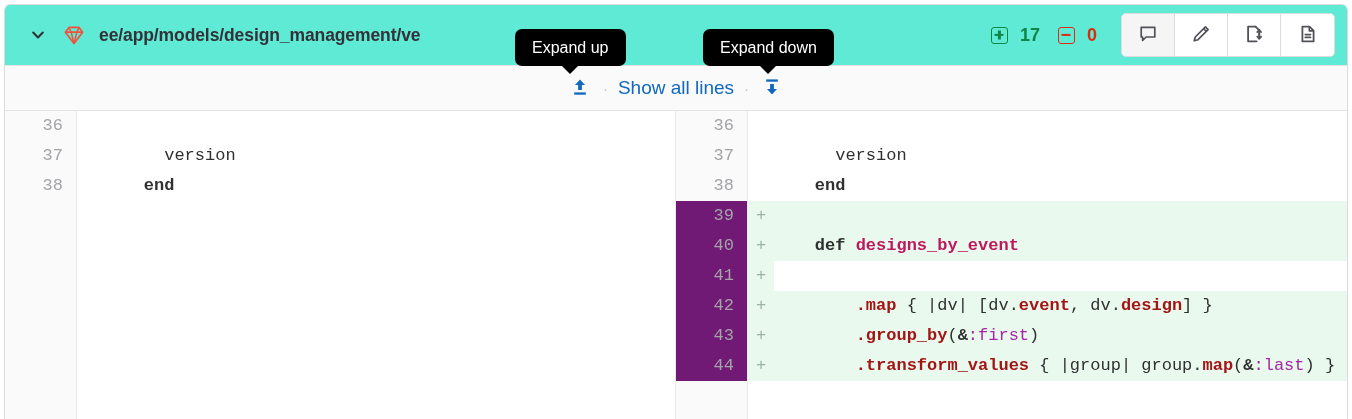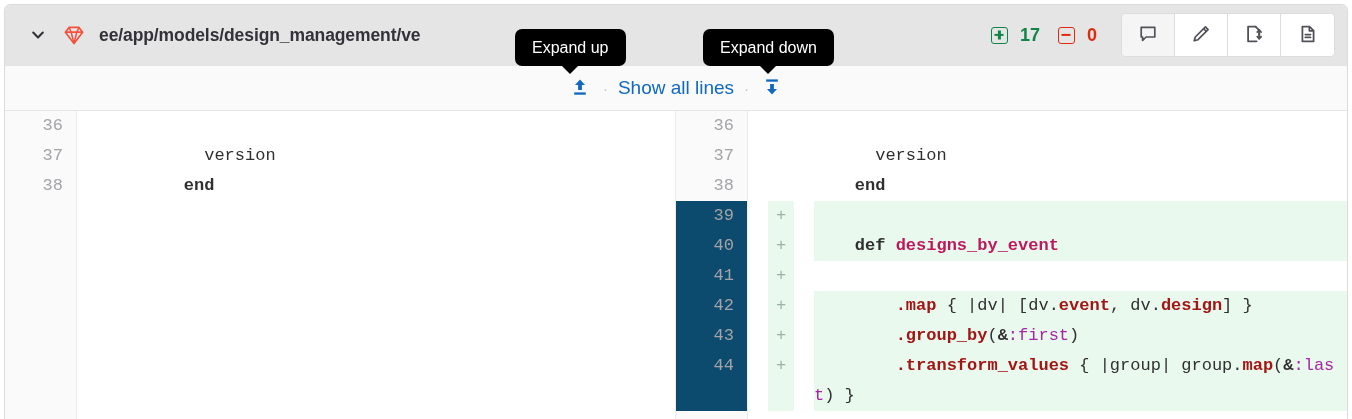--- a/index.html
+++ b/index.html
@@ -23,21 +23,21 @@
     width: 1344px; height: 420px;
     border: 1px solid #dbdbdb;
     border-radius: 6px;
     background: #fff;
     overflow: hidden;
   }
 
   
   .file-header {
     height: 61px;
-    background: #e5e5e5;
+    background: #5eead4;
     border-bottom: 1px solid #e4e4e4;
     display: flex;
     align-items: center;
     padding: 0 12px 0 22px;
     position: relative;
   }
   .chev {
     width: 22px; height: 22px;
     display: flex; align-items: center; justify-content: center;
     color: #333238;
@@ -190,21 +190,20 @@
     background: #fafafa;
     border-right: 1px solid #ebebeb;
     flex: 0 0 auto;
   }
   .fill-rest { flex: 1 1 auto; background: #fff; }
   .pane.right .fill-gutter { width: 72px; }
 
   .row {
     display: flex;
     min-height: 30px;
-    gap: 20px;
   }
   .ln {
     width: 72px;
     flex: 0 0 auto;
     text-align: right;
     padding-right: 13px;
     color: #a4a3a8;
     background: #fafafa;
     border-right: 1px solid #ebebeb;
     user-select: none;
@@ -221,21 +220,21 @@
   .code {
     flex: 1 1 auto;
     white-space: pre-wrap;
     word-break: break-all;
     padding-right: 8px;
     color: #303030;
     overflow-wrap: anywhere;
   }
   .row.ctx .ln   { background: #fafafa; }
   .row.ctx .code { background: #fff; }
-  .row.add .ln   { background: #0c4a6e; color: #8e9a91; }
+  .row.add .ln   { background: #701a75; color: #8e9a91; }
   .row.add .marker, .row.add .code { background: #e9f9ee; }
   .row.add .marker { color: #9cb3a3; }
 
   
   .k   { color: #303030; font-weight: 700; }           
   .m   { color: #a31515; font-weight: 700; }           
   .mr  { color: #be185d; font-weight: 700; }           
   .sym { color: #a626a4; }                             
   .pl  { color: #303030; }                             
   .amp { color: #303030; font-weight: 700; }

